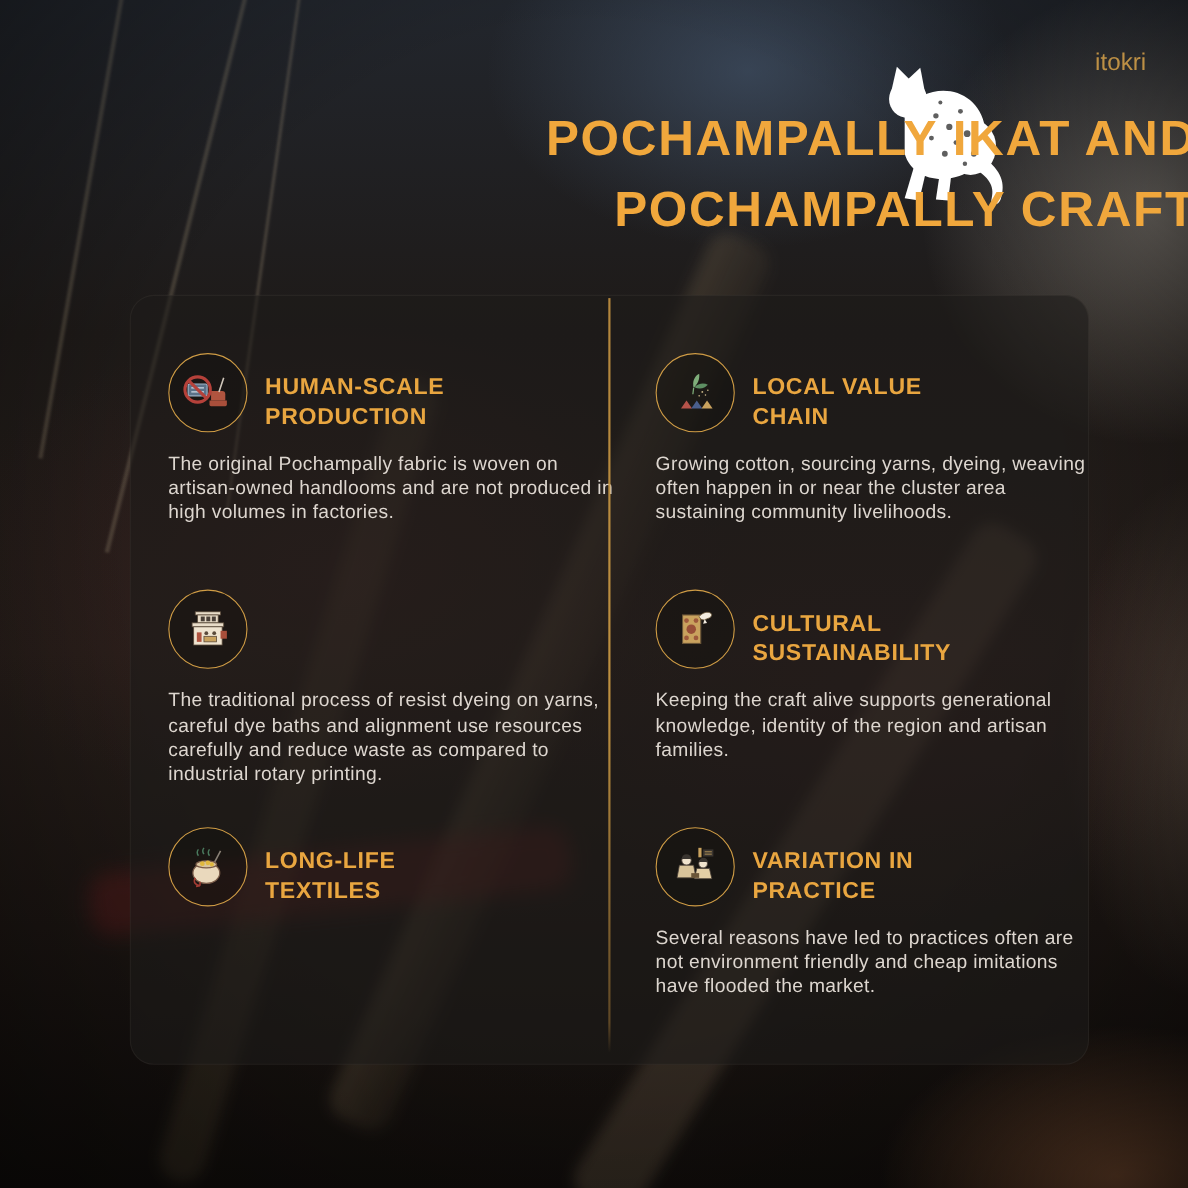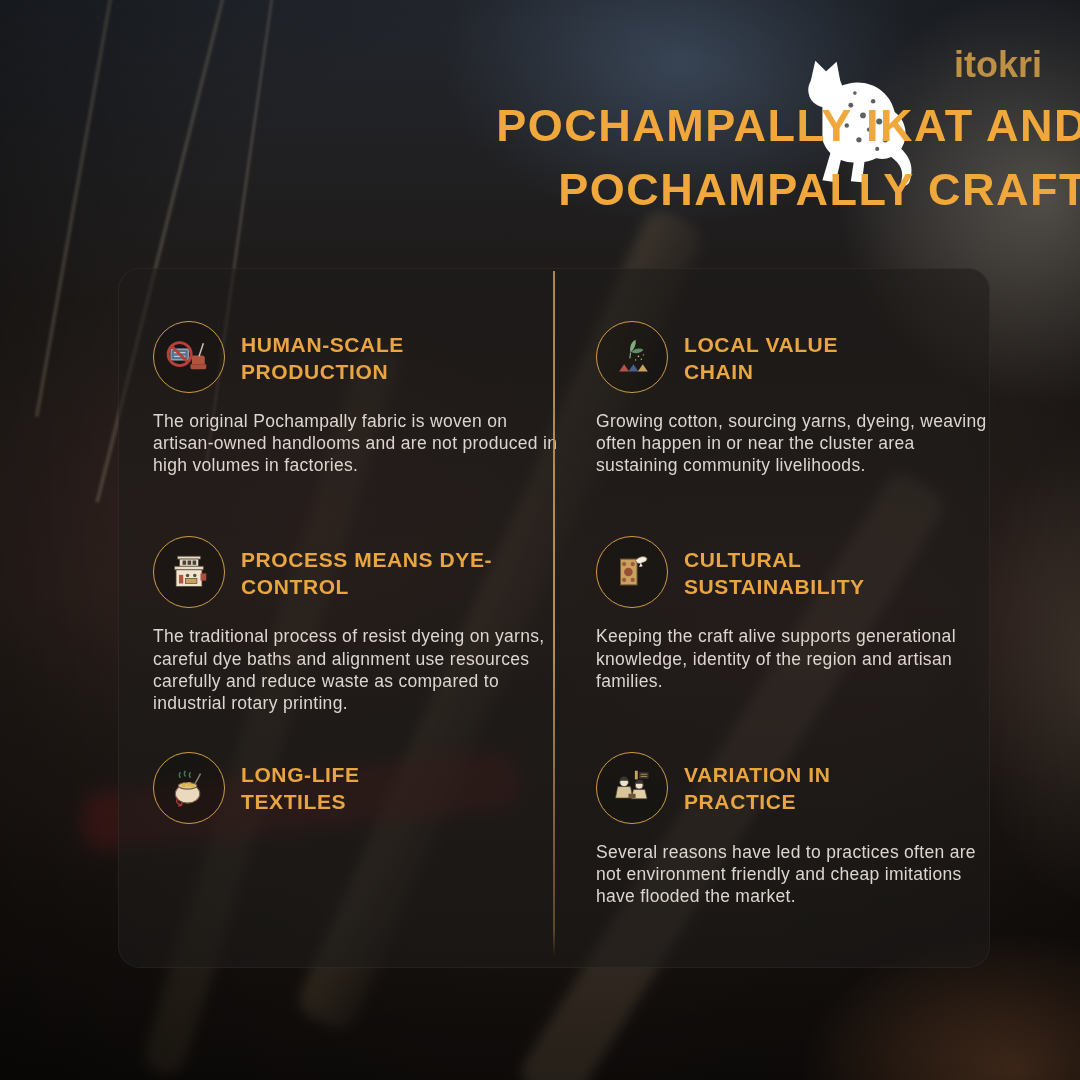--- a/index.html
+++ b/index.html
@@ -26,21 +26,21 @@
   .rope.r3{left:238px;top:-6px;transform:rotate(8deg);height:470px;width:3px;}
   .beam{border-radius:20px;filter:blur(6px);}
   .beam.b1{left:470px;top:180px;width:60px;height:880px;transform:rotate(24deg);background:linear-gradient(90deg,rgba(170,145,105,.20),rgba(120,100,70,.10));}
   .beam.b2{left:250px;top:330px;width:42px;height:760px;transform:rotate(17deg);background:rgba(150,125,90,.15);}
   .beam.b3{left:700px;top:430px;width:64px;height:720px;transform:rotate(32deg);background:rgba(175,152,115,.18);}
   .redband{left:80px;top:772px;width:440px;height:58px;transform:rotate(-6deg);background:rgba(96,26,26,.45);filter:blur(9px);border-radius:20px;}
   .vignette{position:absolute;inset:0;background:radial-gradient(ellipse at 50% 45%, transparent 55%, rgba(0,0,0,.45) 100%);}
   
   .logo{
     position:absolute;top:44px;right:38px;
-    font-size:36px;font-weight:bold;letter-spacing:0px;
+    font-size:22px;font-weight:normal;letter-spacing:0px;
     color:var(--c-logo,#bd9045);
   }
   .title{
     position:absolute;top:86px;left:0;width:100%;
     text-align:right;margin:8px;
     font-size:45px;line-height:1.42;font-weight:bold;letter-spacing:1.5px;
     color:var(--c-accent,#f0a73c);
   }
   .cat{position:absolute;left:792px;top:52px;width:142px;height:138px;}
   
@@ -52,21 +52,21 @@
     display:grid;grid-template-columns:437px 433px;
     padding-top:52px;box-sizing:border-box;
   }
   .divider{
     position:absolute;left:calc(50% - 1px);top:2px;bottom:10px;width:2px;
     background:linear-gradient(180deg,rgba(186,139,62,.95) 0%,rgba(206,156,68,.9) 55%,rgba(150,110,50,.55) 96%,transparent 100%);
   }
   .card{min-height:206px;box-sizing:border-box;}
   .card.col-left{padding-left:34px;padding-right:10px;}
   .card.col-right{padding-left:40px;padding-right:14px;}
-  .card-head{display:flex;align-items:center;}
+  .card-head{display:flex;align-items:flex-end;}
   .icon-circle{
     flex:0 0 auto;width:70px;height:70px;border-radius:50%;
     border:1.6px solid var(--c-ring,#cf9c45);
     background:rgba(12,10,8,.28);
     display:flex;align-items:center;justify-content:center;
   }
   .icon-circle svg{width:46px;height:46px;}
   .card h2{
     margin:0 0 0 16px;padding-top:3px;
     font-size:21px;line-height:1.28;letter-spacing:.6px;
@@ -184,22 +184,20 @@
             <rect x="37" y="16" width="5" height="6" fill="#4a4038"></rect>
             <rect x="12" y="24" width="40" height="5" fill="#e8dcc8" stroke="#5a4a3a" stroke-width="1"></rect>
             <rect x="14" y="29" width="36" height="23" fill="#efe4d0" stroke="#5a4a3a" stroke-width="1"></rect>
             <rect x="48" y="34" width="8" height="10" fill="#a94f3b"></rect>
             <rect x="18" y="36" width="6" height="12" fill="#b0543f"></rect>
             <rect x="27" y="41" width="16" height="7" fill="#c9a25e" stroke="#5a4a3a" stroke-width="1"></rect>
             <circle cx="30" cy="37" r="2.4" fill="#5a4a3a"></circle>
             <circle cx="40" cy="37" r="2.4" fill="#5a4a3a"></circle>
           </svg>
         </span>
-        <h2>PROCESS MEANS DYE-
-CONTROL</h2>
       </div>
       <p>The traditional process of resist dyeing on yarns, careful dye baths and alignment use resources carefully and reduce waste as compared to industrial rotary printing.</p>
     </section>
 
     <section class="card col-right">
       <div class="card-head">
         <span class="icon-circle">
           <svg viewBox="0 0 64 64">
             <rect x="16" y="14" width="23" height="36" fill="#c9a25e" stroke="#6b5638" stroke-width="1.4"></rect>
             <circle cx="27" cy="32" r="6" fill="#8c3b2e" opacity=".8"></circle>

